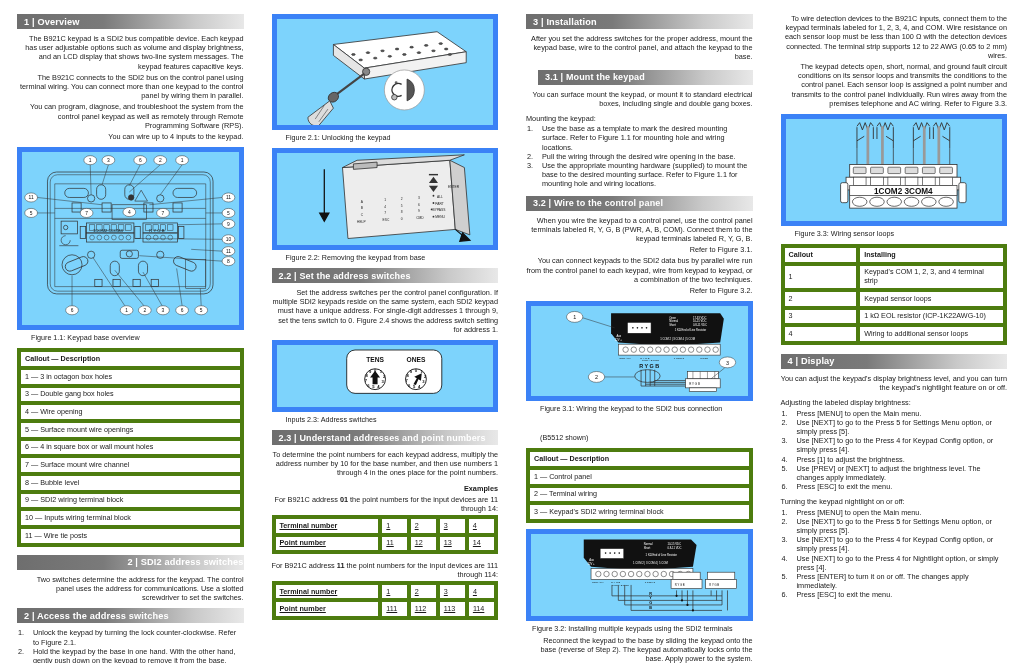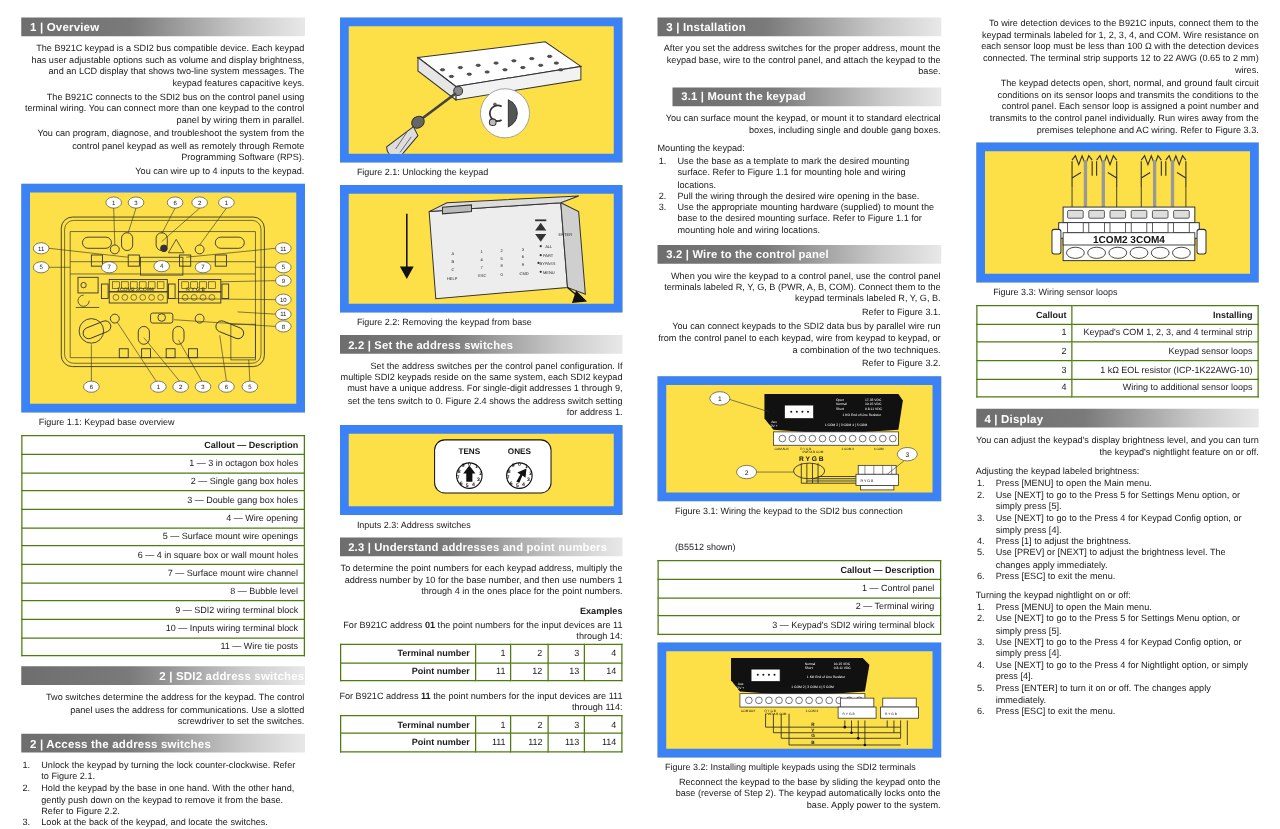--- a/index.html
+++ b/index.html
@@ -77,35 +77,35 @@
     margin: 0 0 1px 0;
   }
   
   table.tbl {
     border-collapse: collapse;
     width: 100%;
     margin: 2px 0 6px 0;
     font-size: 7.2px;
   }
   table.tbl th, table.tbl td {
-    border: 1px solid #4d7c0f;
+    border: 4px solid #4d7c0f;
     padding: 2.6px 4px;
-    text-align: right;
+    text-align: left;
     font-weight: normal;
     line-height: 8.5px;
   }
   table.tbl th { font-weight: bold; }
   table.tbl.cw th:first-child, table.tbl.cw td:first-child { width: 34%; }
   table.ex { margin: 2px 0 7px 0; }
   table.ex td.hd { font-weight: bold; width: 48%; }
-  table.ex td { padding: 2.4px 4px; }
+  table.ex td { padding: 2.4px 4px; text-decoration: underline; }
   
   .figbox {
-    border: 7px solid #3b82f6;
-    background: #fde047;
+    border: 5px solid #3b82f6;
+    background: #7dd3fc;
     position: relative;
     overflow: hidden;
   }
   .figcap {
     font-size: 7.2px;
     line-height: 9px;
     margin: 3px 0 6px 0;
     padding-left: 14px;
   }
   .figcap.nomargin { margin-bottom: 1px; }
@@ -329,23 +329,20 @@
 
     <div class="figcap">Figure 1.1: Keypad base overview</div>
 
     <table class="tbl">
       <tbody>
           <tr>
             <th>Callout — Description</th>
           </tr>
       <tr>
             <td>1 — 3 in octagon box holes</td>
-          </tr>
-      <tr>
-            <td>2 — Single gang box holes</td>
           </tr>
       <tr>
             <td>3 — Double gang box holes</td>
           </tr>
       <tr>
             <td>4 — Wire opening</td>
           </tr>
       <tr>
             <td>5 — Surface mount wire openings</td>
           </tr>
@@ -925,21 +922,21 @@
         <td>Wiring to additional sensor loops</td>
       </tr>
     </tbody>
       </table>
 
     <div class="sec-bar" style="margin-top:9px;">
       <span>4 | Display</span>
     </div>
     <p class="t">You can adjust the keypad's display brightness level, and you can turn the keypad's nightlight feature on or off.</p>
 
-    <p class="lbl-intro">Adjusting the keypad labeled brightness:</p>
+    <p class="lbl-intro">Adjusting the labeled display brightness:</p>
     <ol class="steps">
       <li>Press [MENU] to open the Main menu.</li>
       <li>Use [NEXT] to go to the Press 5 for Settings Menu option, or simply press [5].</li>
       <li>Use [NEXT] to go to the Press 4 for Keypad Config option, or simply press [4].</li>
       <li>Press [1] to adjust the brightness.</li>
       <li>Use [PREV] or [NEXT] to adjust the brightness level. The changes apply immediately.</li>
       <li>Press [ESC] to exit the menu.</li>
     </ol>
 
     <p class="lbl-intro">Turning the keypad nightlight on or off:</p>

